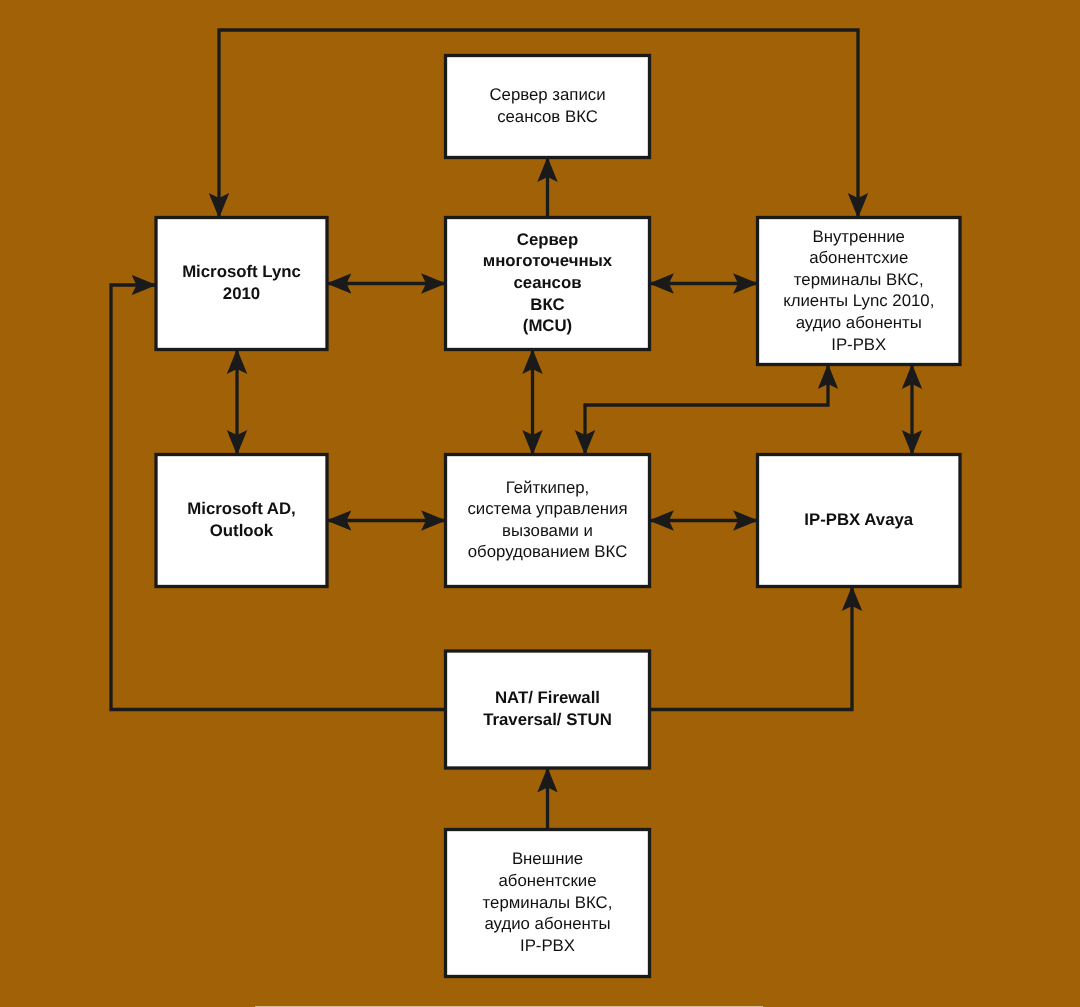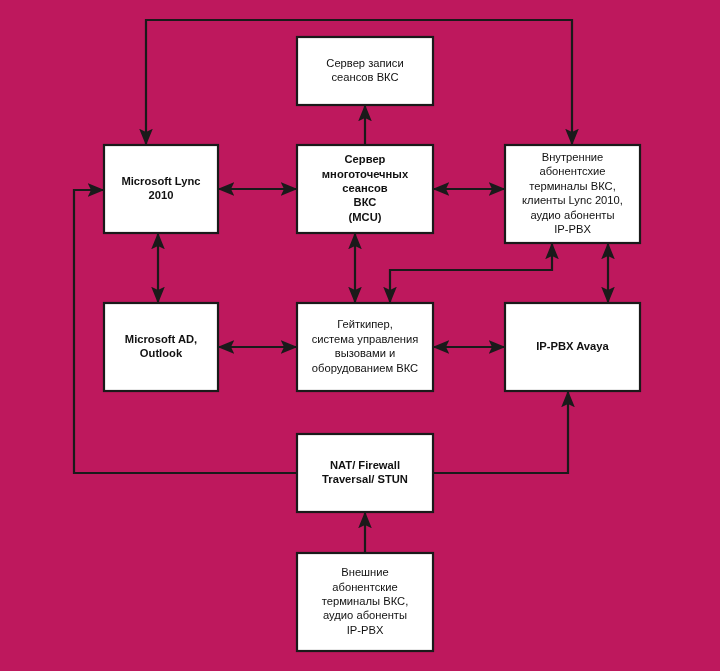--- a/index.html
+++ b/index.html
@@ -10,21 +10,21 @@
   body {
     width: 720px;
     height: 671px;
     font-family: "Liberation Sans", sans-serif;
     overflow: hidden;
   }
   #diagram-root {
     position: relative;
     width: 720px;
     height: 671px;
-    background: #be185d;
+    background: #a16207;
   }
   svg.diagram-canvas {
     position: absolute;
     left: 0;
     top: 0;
     width: 720px;
     height: 671px;
   }
   .node-box {
     fill: #ffffff;

